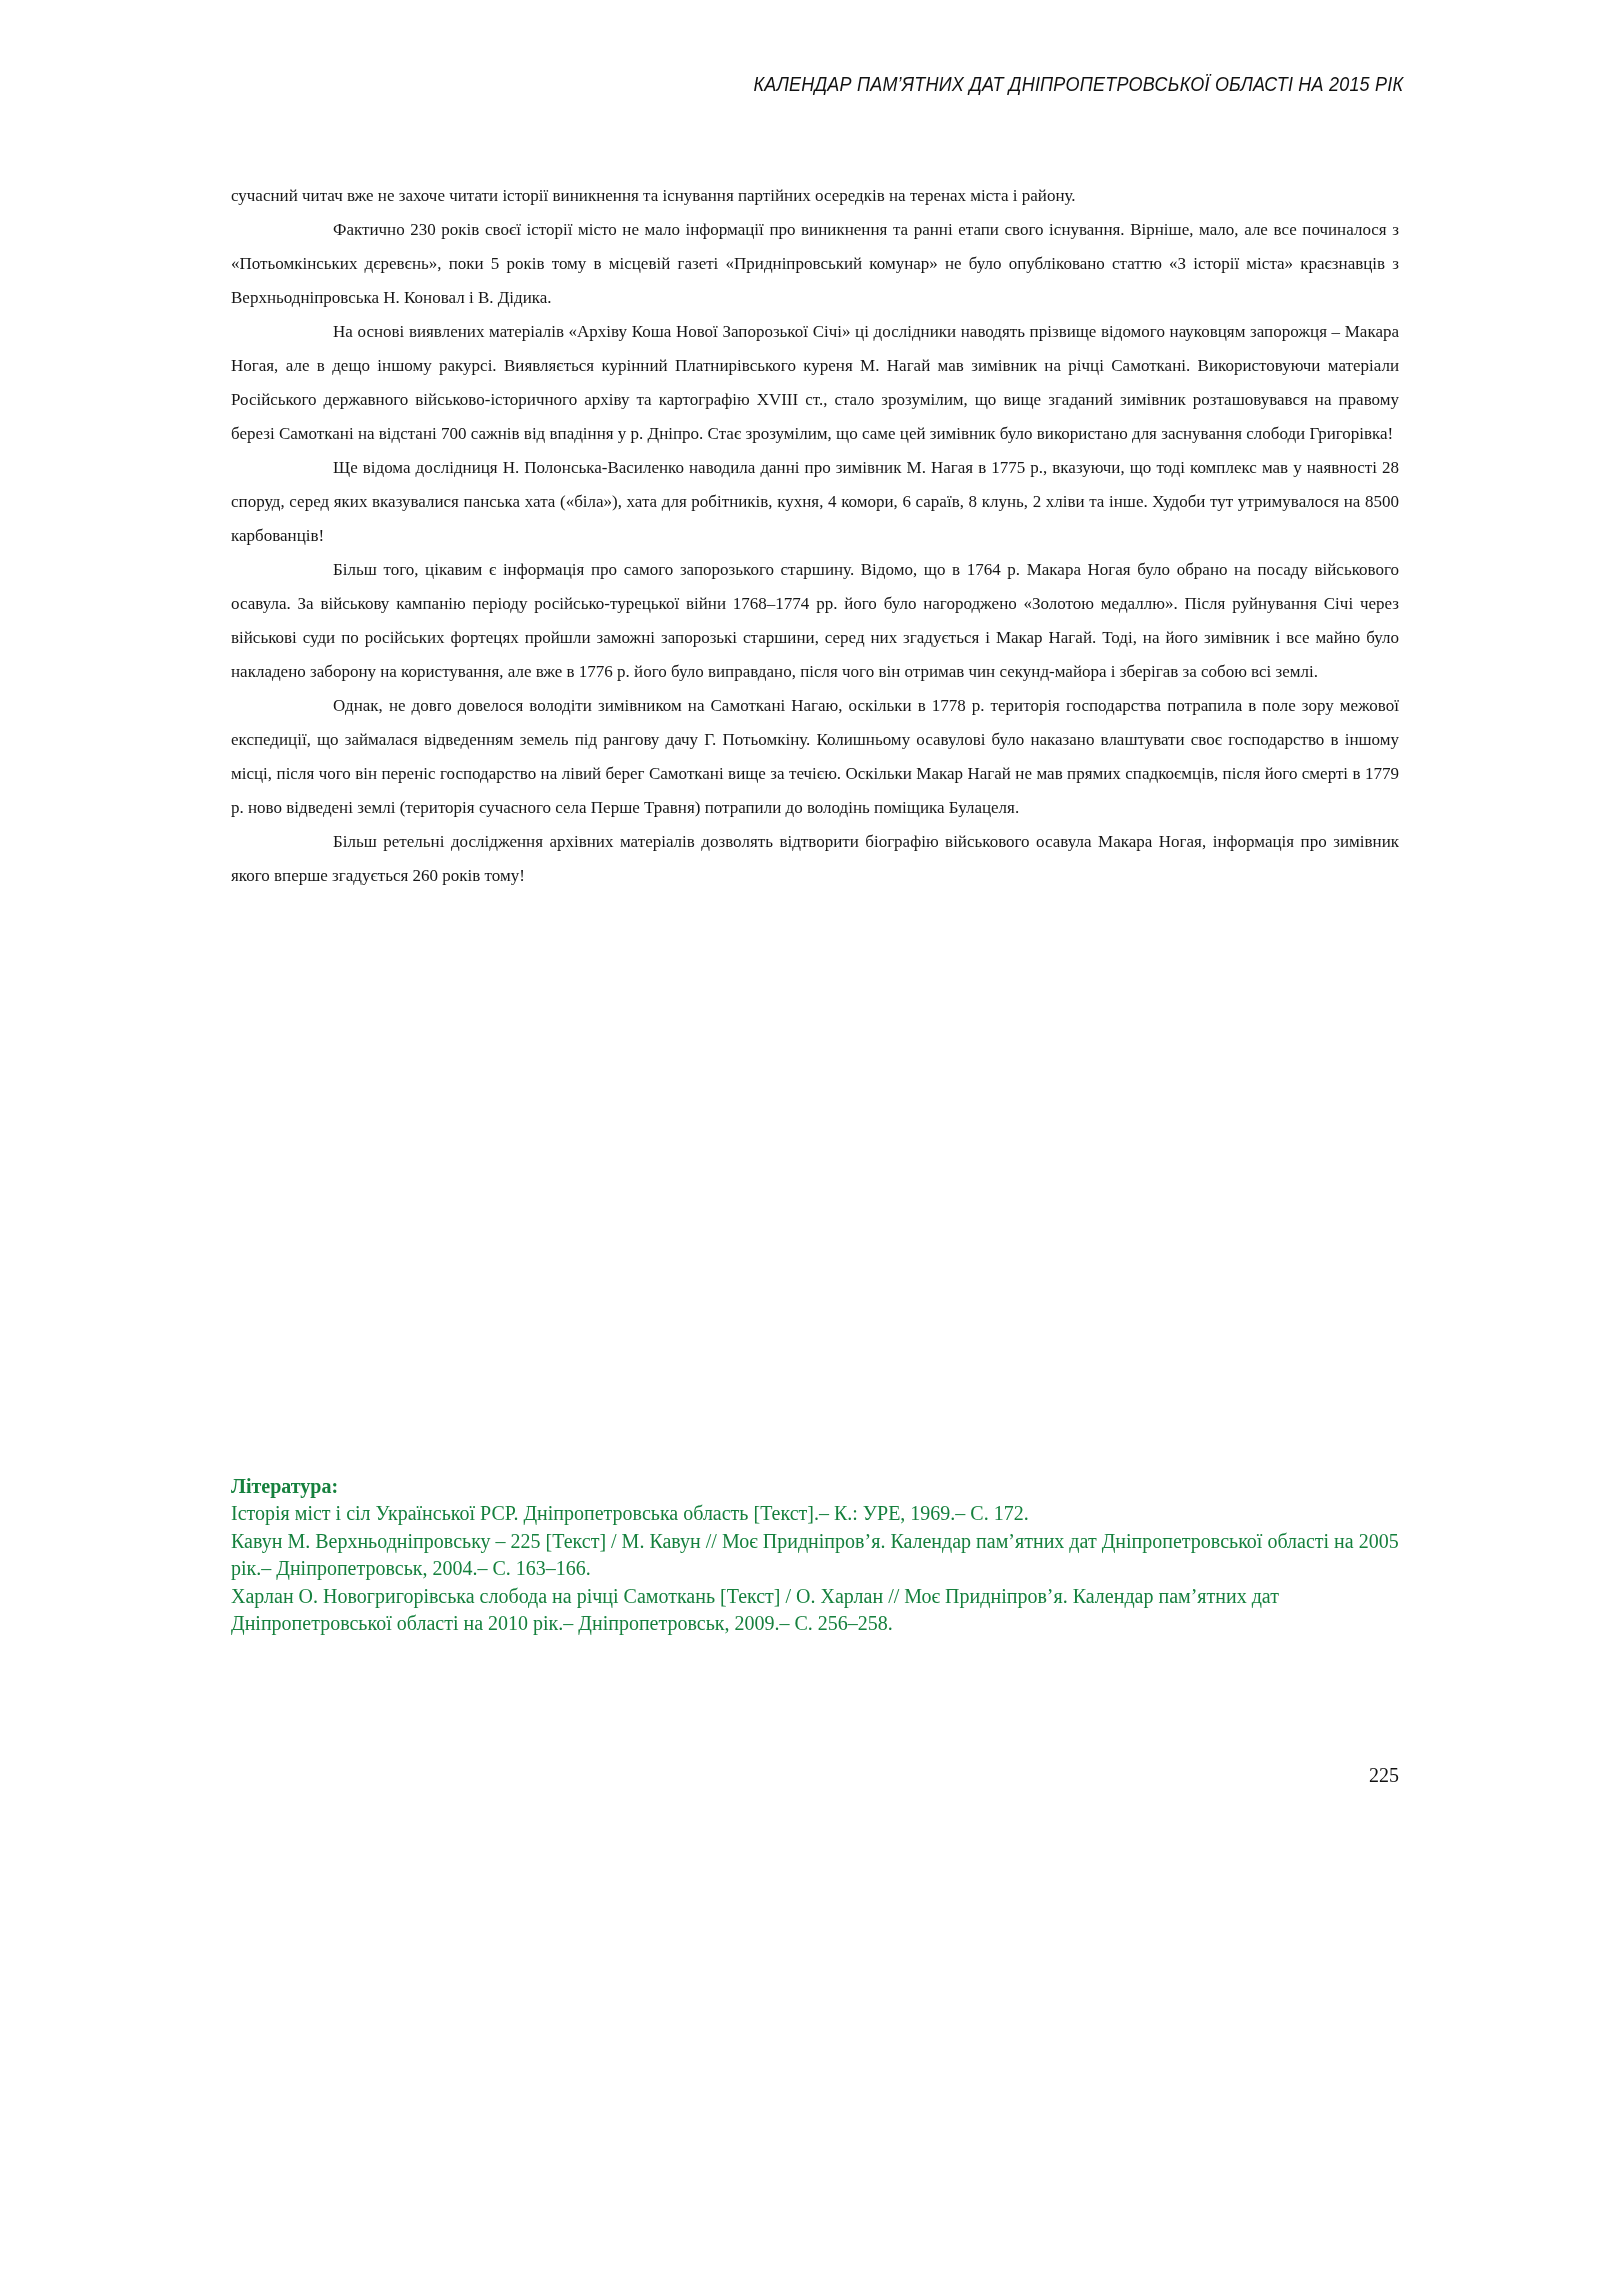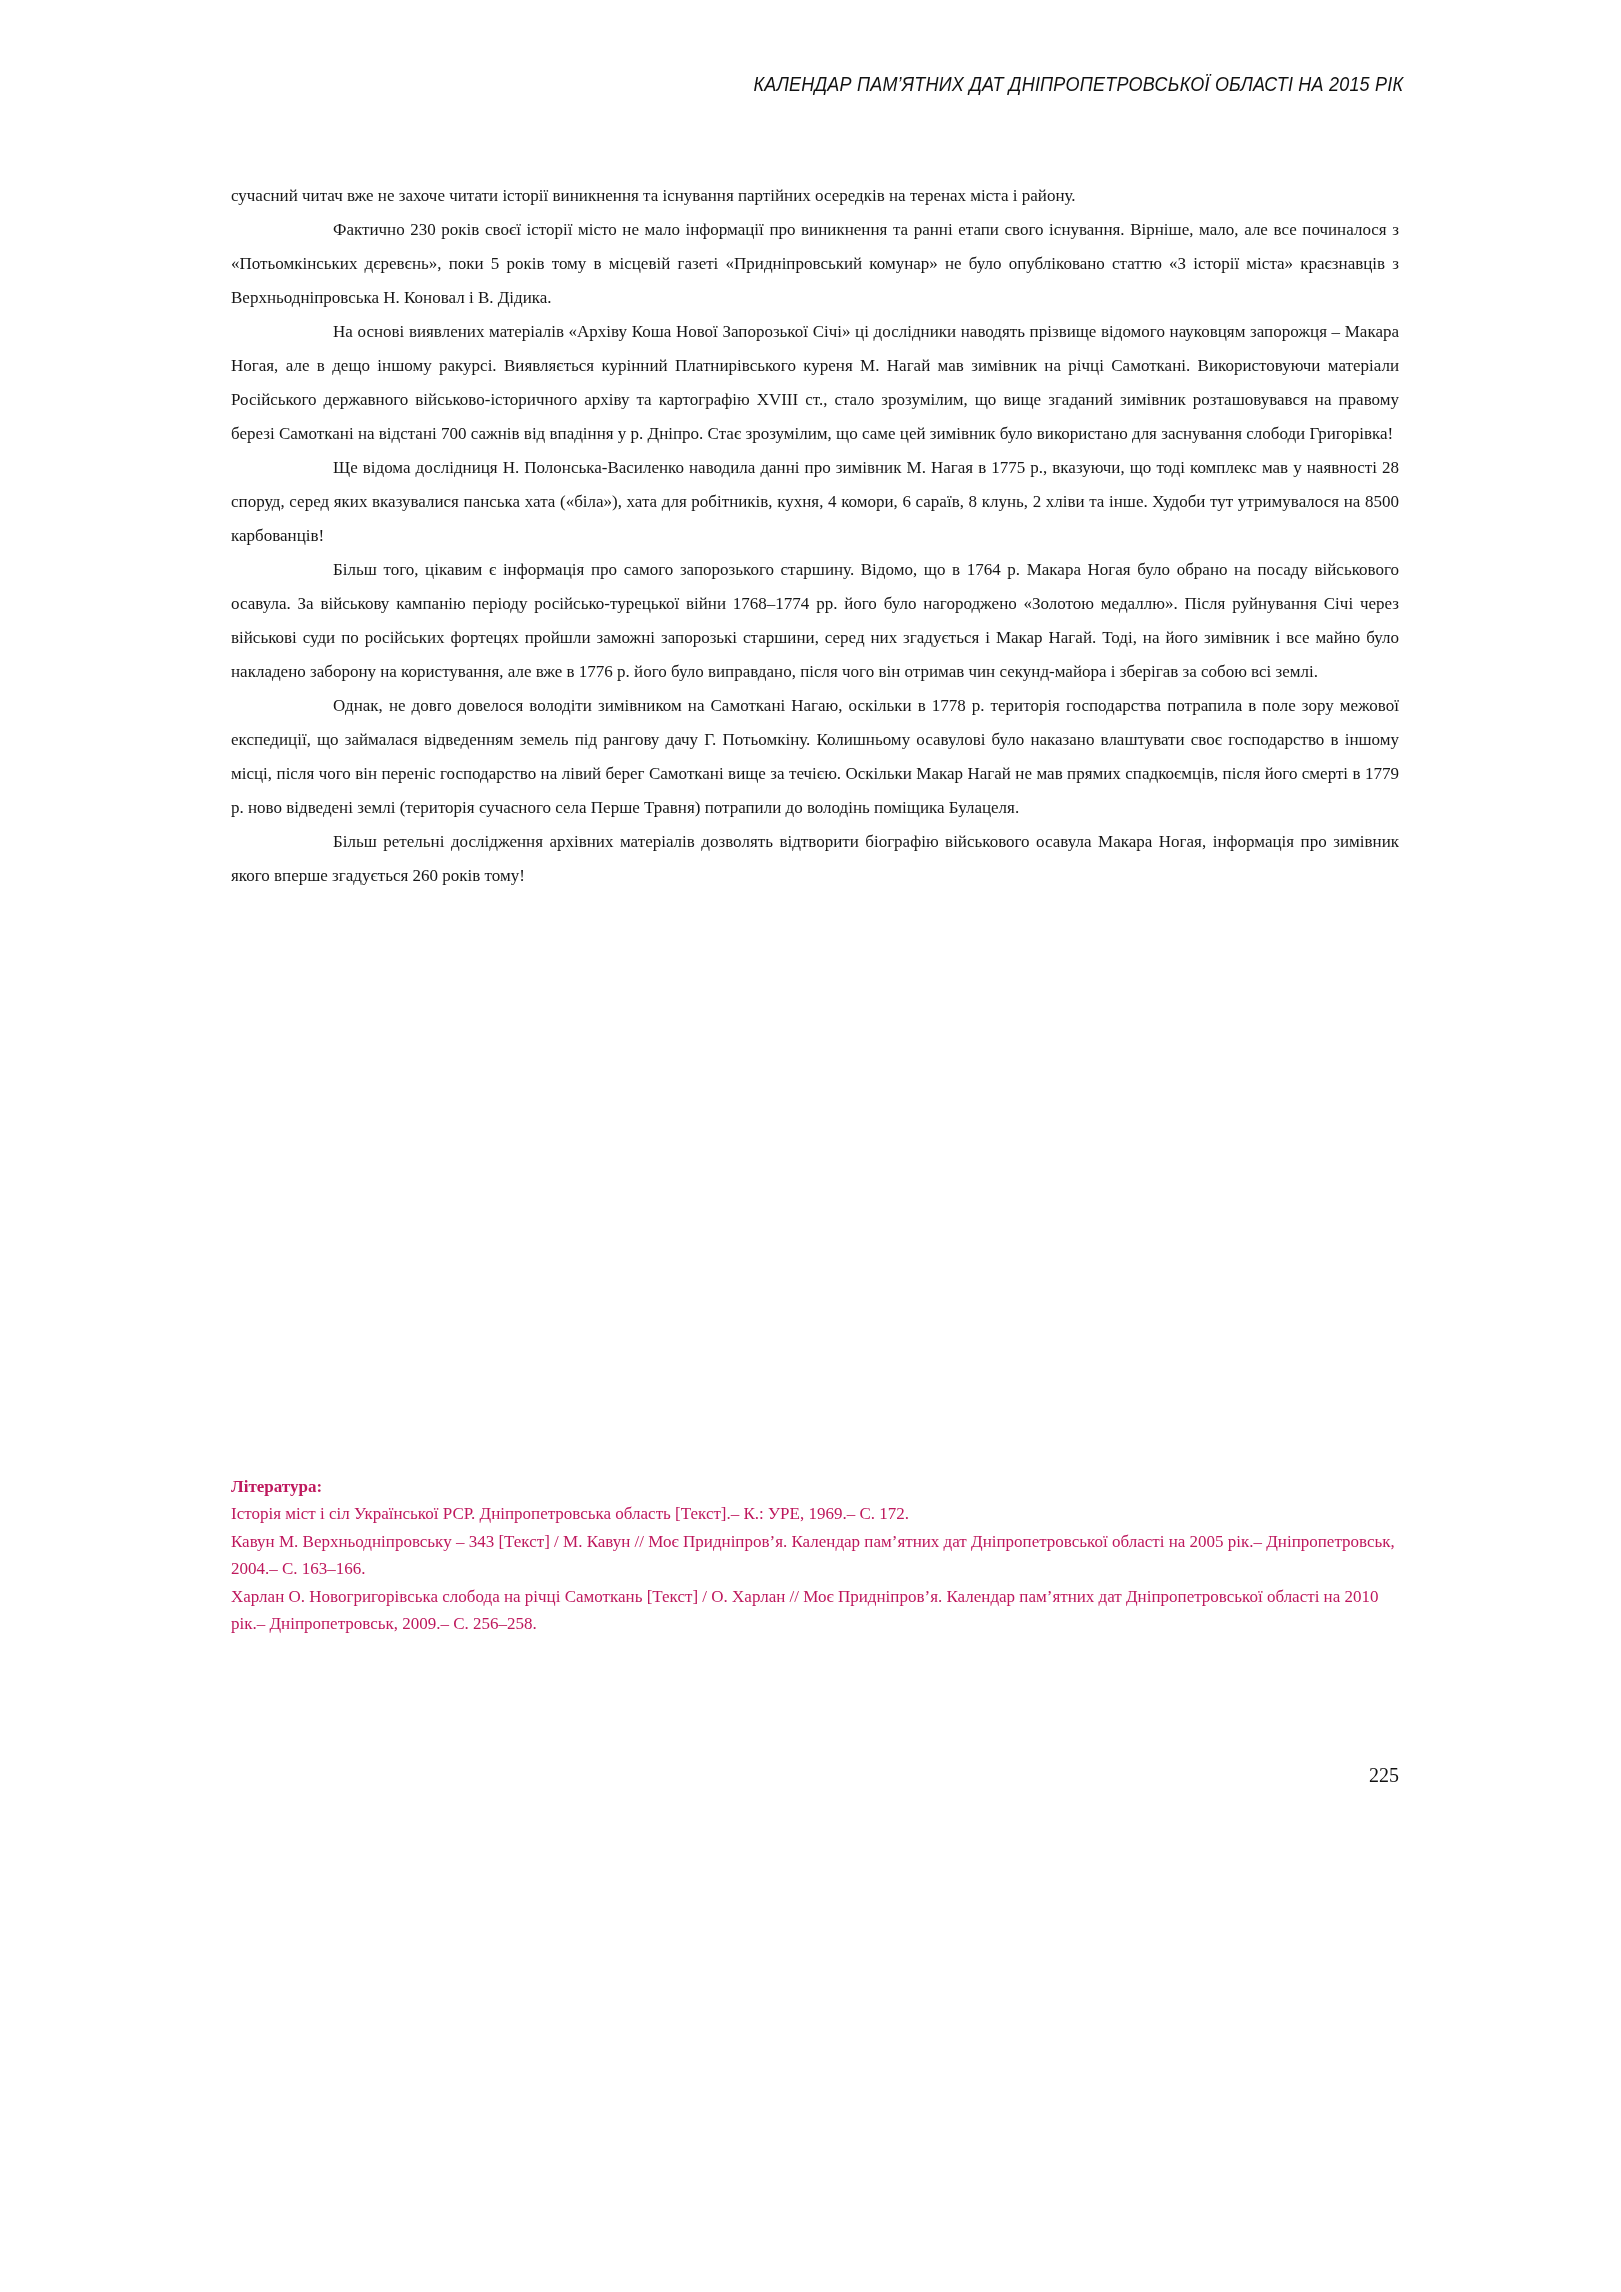--- a/index.html
+++ b/index.html
@@ -13,22 +13,22 @@
   }
   .body-text {
     position: absolute; left: 231px; top: 179px; width: 1168px;
     font-family: "Liberation Serif", serif; font-size: 17px; line-height: 34px;
     color: #161616; text-align: justify;
   }
   .body-text p { margin: 0; text-indent: 0; }
   .body-text p.indent { text-indent: 102px; }
   .references {
     position: absolute; left: 231px; top: 1473px; width: 1168px;
-    font-family: "Liberation Serif", serif; font-size: 17px; line-height: 27.4px;
-    color: #be185d;
+    font-family: "Liberation Serif", serif; font-size: 20px; line-height: 27.4px;
+    color: #15803d;
   }
   .references .ref-title { font-weight: bold; margin: 0; }
   .references p { margin: 0; }
   .page-number {
     position: absolute; top: 1764px; right: 222px;
     font-family: "Liberation Serif", serif; font-size: 20px; color: #111;
   }
 </style>
 </head>
 <body>
@@ -42,19 +42,19 @@
     <p class="indent">На основі виявлених матеріалів «Архіву Коша Нової Запорозької Січі» ці дослідники наводять прізвище відомого науковцям запорожця – Макара Ногая, але в дещо іншому ракурсі. Виявляється курінний Платнирівського куреня М. Нагай мав зимівник на річці Самоткані. Використовуючи матеріали Російського державного військово-історичного архіву та картографію XVIII ст., стало зрозумілим, що вище згаданий зимівник розташовувався на правому березі Самоткані на відстані 700 сажнів від впадіння у р. Дніпро. Стає зрозумілим, що саме цей зимівник було використано для заснування слободи Григорівка!</p>
     <p class="indent">Ще відома дослідниця Н. Полонська-Василенко наводила данні про зимівник М. Нагая в 1775 р., вказуючи, що тоді комплекс мав у наявності 28 споруд, серед яких вказувалися панська хата («біла»), хата для робітників, кухня, 4 комори, 6 сараїв, 8 клунь, 2 хліви та інше. Худоби тут утримувалося на 8500 карбованців!</p>
     <p class="indent">Більш того, цікавим є інформація про самого запорозького старшину. Відомо, що в 1764 р. Макара Ногая було обрано на посаду військового осавула. За військову кампанію періоду російсько-турецької війни 1768–1774 рр. його було нагороджено «Золотою медаллю». Після руйнування Січі через військові суди по російських фортецях пройшли заможні запорозькі старшини, серед них згадується і Макар Нагай. Тоді, на його зимівник і все майно було накладено заборону на користування, але вже в 1776 р. його було виправдано, після чого він отримав чин секунд-майора і зберігав за собою всі землі.</p>
     <p class="indent">Однак, не довго довелося володіти зимівником на Самоткані Нагаю, оскільки в 1778 р. територія господарства потрапила в поле зору межової експедиції, що займалася відведенням земель під рангову дачу Г. Потьомкіну. Колишньому осавулові було наказано влаштувати своє господарство в іншому місці, після чого він переніс господарство на лівий берег Самоткані вище за течією. Оскільки Макар Нагай не мав прямих спадкоємців, після його смерті в 1779 р. ново відведені землі (територія сучасного села Перше Травня) потрапили до володінь поміщика Булацеля.</p>
     <p class="indent">Більш ретельні дослідження архівних матеріалів дозволять відтворити біографію військового осавула Макара Ногая, інформація про зимівник якого вперше згадується 260 років тому!</p>
   </div>
 
   <div class="references">
     <p class="ref-title">Література:</p>
     <p>Історія міст і сіл Української РСР. Дніпропетровська область [Текст].– К.: УРЕ, 1969.– С. 172.</p>
-    <p>Кавун М. Верхньодніпровську – 343 [Текст] / М. Кавун // Моє Придніпров’я. Календар пам’ятних дат Дніпропетровської області на 2005 рік.– Дніпропетровськ, 2004.– С. 163–166.</p>
+    <p>Кавун М. Верхньодніпровську – 225 [Текст] / М. Кавун // Моє Придніпров’я. Календар пам’ятних дат Дніпропетровської області на 2005 рік.– Дніпропетровськ, 2004.– С. 163–166.</p>
     <p>Харлан О. Новогригорівська слобода на річці Самоткань [Текст] / О. Харлан // Моє Придніпров’я. Календар пам’ятних дат Дніпропетровської області на 2010 рік.– Дніпропетровськ, 2009.– С. 256–258.</p>
   </div>
 
   <div class="page-number">225</div>
 </div>
 
 
 </body></html>

